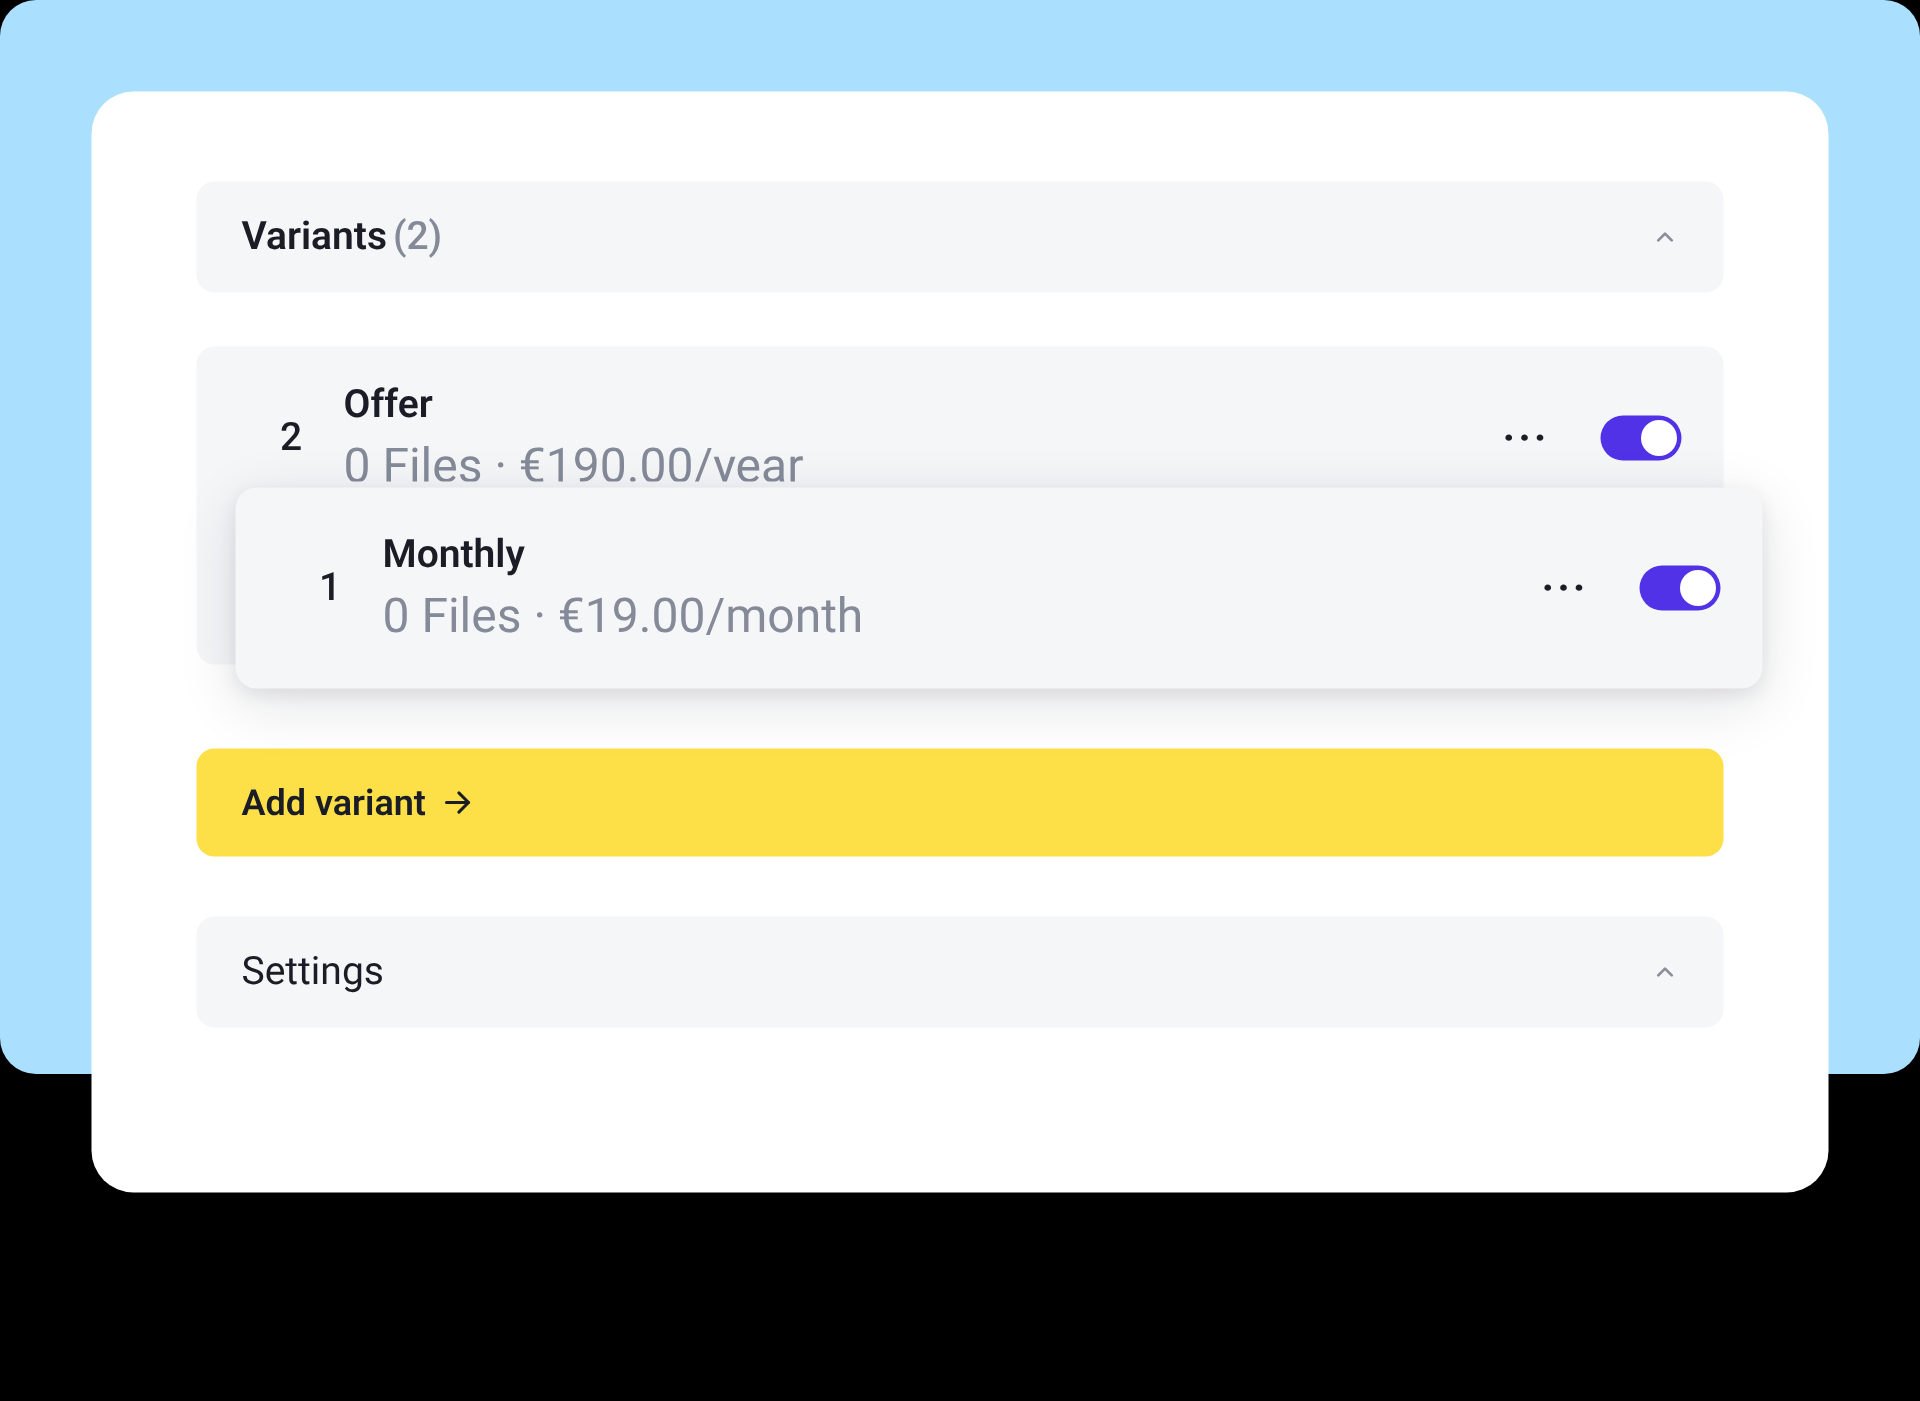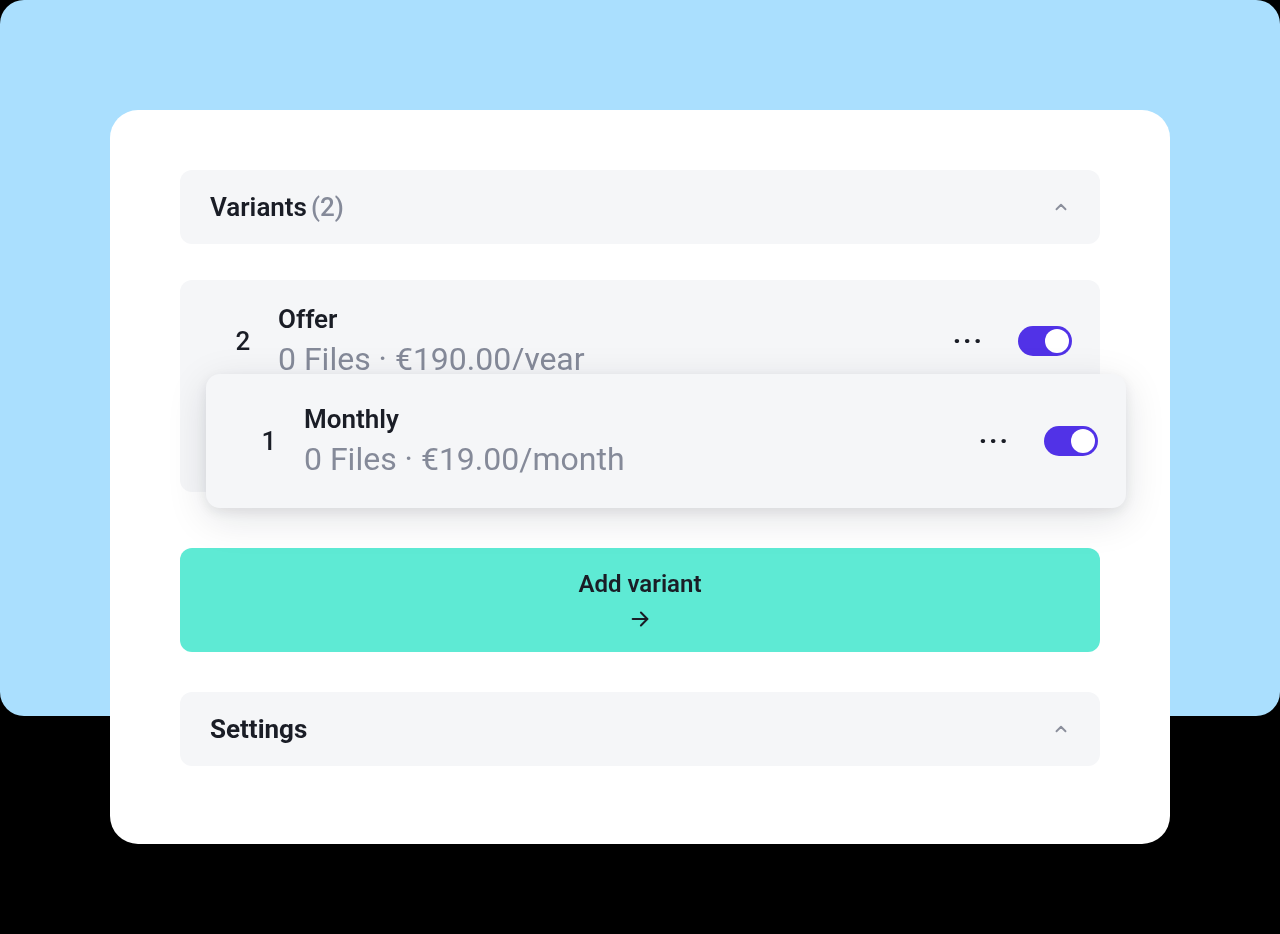--- a/index.html
+++ b/index.html
@@ -8,21 +8,21 @@
       background: #000;
       width: 1280px;
       height: 934px;
       overflow: hidden;
     }
     .outer-frame {
       width: 1280px;
       height: 716px;
       background: #aadffe;
       border-radius: 24px;
-      padding: 110px;
+      padding: 61px;
       position: relative;
     }
     .card {
       background: #fff;
       border-radius: 28px;
       width: 100%;
       height: 734px;
       padding: 60px 70px 0 70px;
       overflow: hidden;
       position: relative;
@@ -130,33 +130,32 @@
       right: -26px;
       background: #f5f6f8;
       border-radius: 14px;
       box-shadow: 0 10px 40px rgba(20, 22, 40, 0.12), 0 4px 12px rgba(20, 22, 40, 0.08);
       display: flex;
       align-items: center;
       padding: 30px 28px;
       z-index: 10;
     }
     .add-variant-btn {
-      background: #5eead4;
+      background: #fde047;
       border-radius: 12px;
       padding: 22px 30px;
       display: flex;
       align-items: center;
-      justify-content: space-between;
+      justify-content: flex-start;
       gap: 10px;
       font-size: 24px;
       font-weight: 600;
       color: #1a1d26;
       cursor: pointer;
       margin-bottom: 40px;
-      flex-direction: column;
     }
     .arrow-right {
       display: inline-flex;
       align-items: center;
     }
     .helper-text {
       font-size: 24px;
       line-height: 1.55;
       color: #858a99;
       margin-bottom: 54px;
@@ -164,21 +163,21 @@
     .settings-header {
       background: #f5f6f8;
       border-radius: 12px;
       padding: 22px 30px;
       display: flex;
       align-items: center;
       justify-content: space-between;
     }
     .settings-title {
       font-size: 26px;
-      font-weight: 700;
+      font-weight: 400;
       color: #1a1d26;
     }
     .row-clip {
       overflow: hidden;
       position: relative;
       height: 90px;
     }
     .row-clip .variant-row {
       position: absolute;
       top: 0; left: 0; right: 0;

